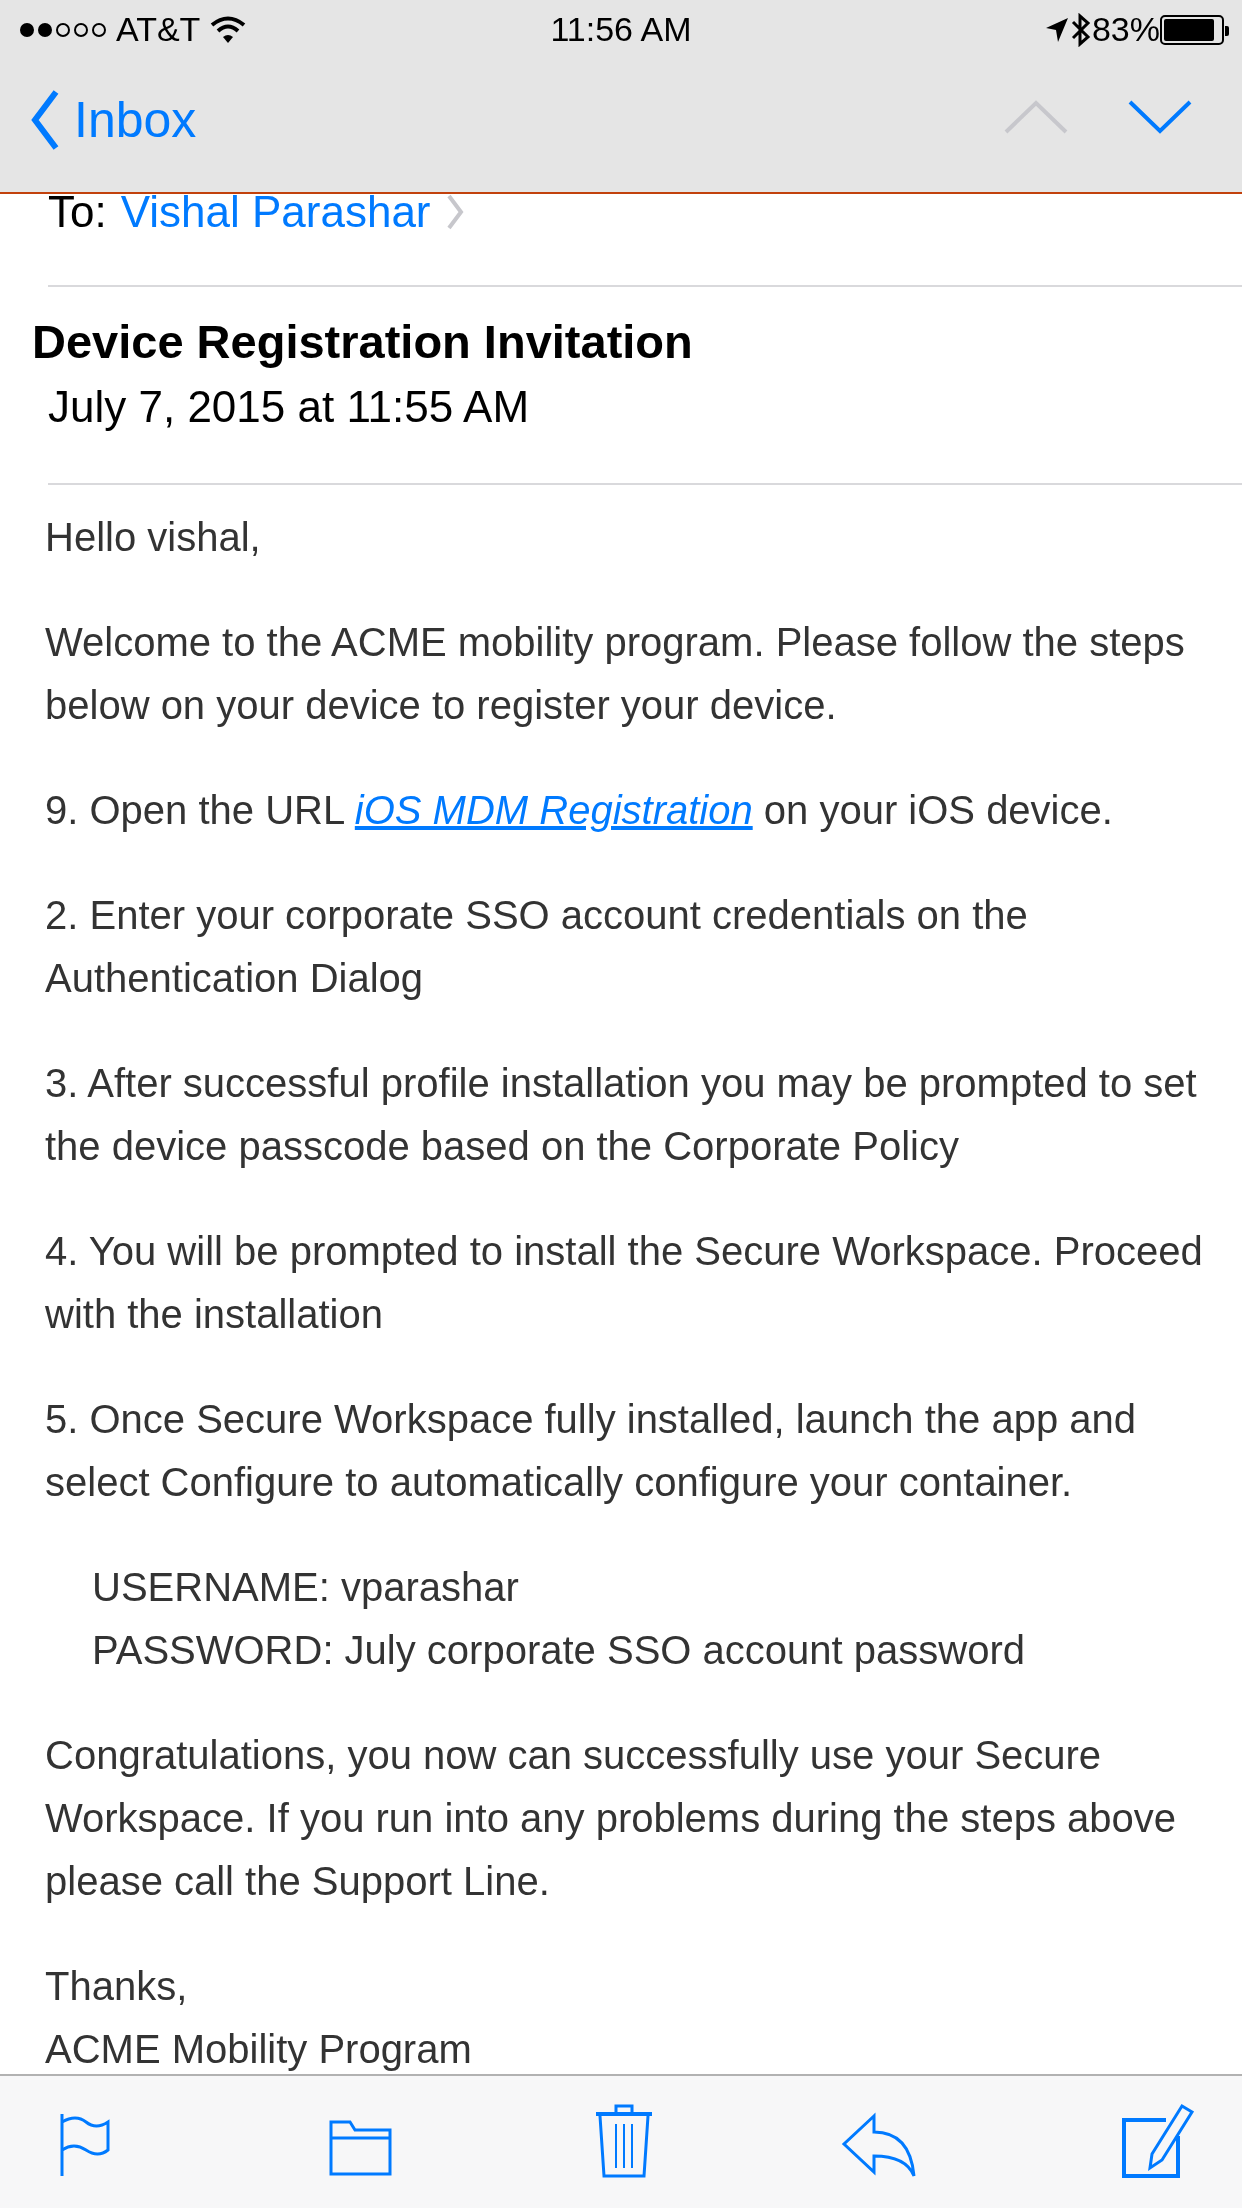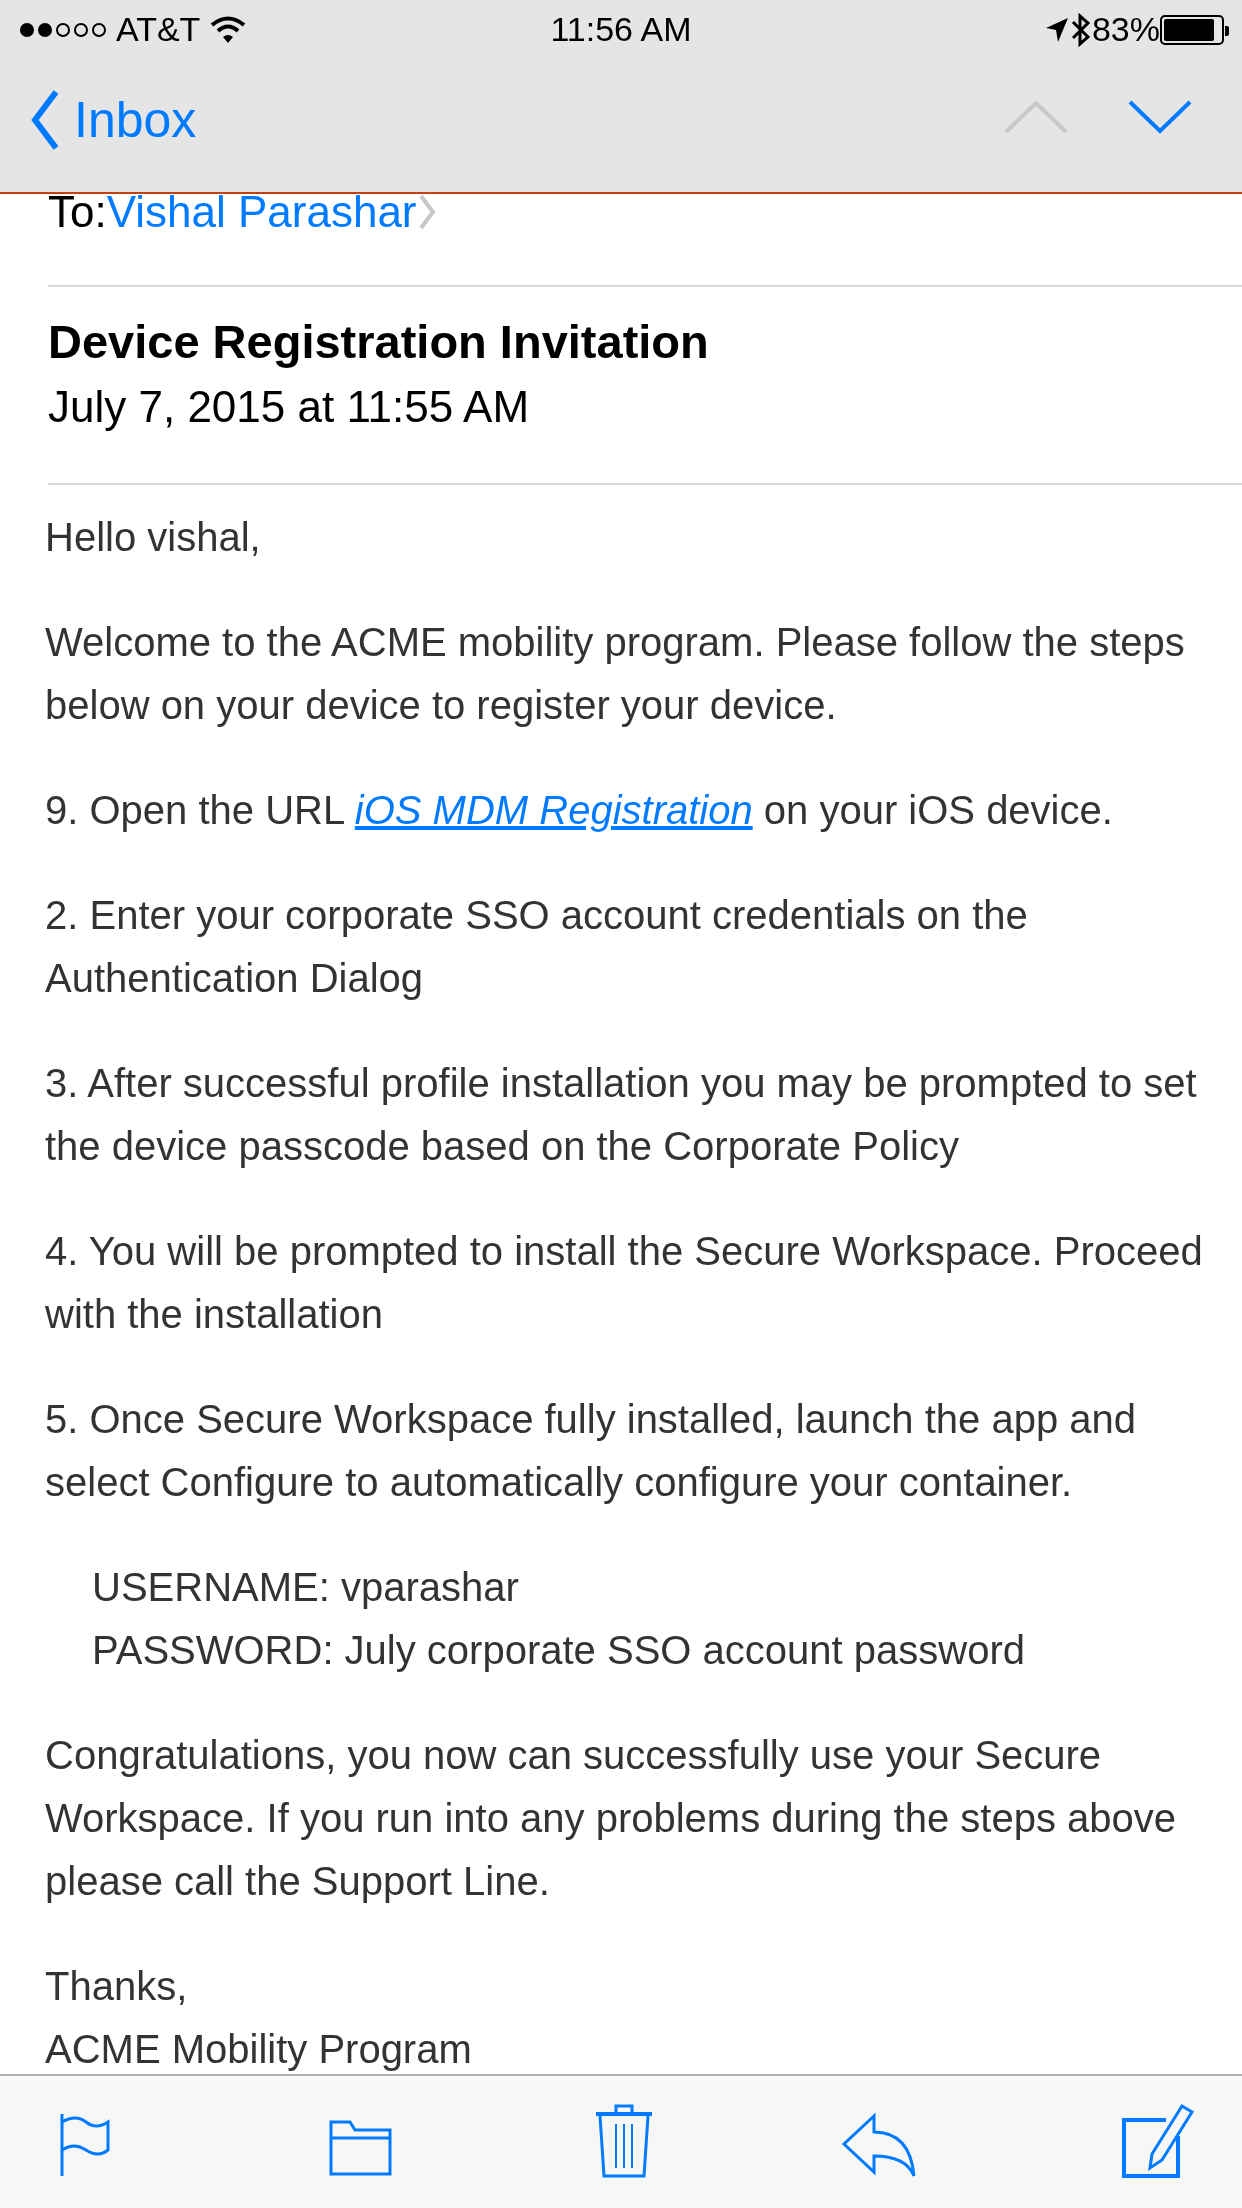--- a/index.html
+++ b/index.html
@@ -12,24 +12,24 @@
   .dot.on { background:#000; }
   .status .time { position:absolute; left:0; width:1242px; top:10px; text-align:center; font-weight:normal; font-size:34px; }
   .status .right { position:absolute; right:18px; top:10px; display:flex; align-items:center; }
   .battery { width:64px; height:30px; border:2px solid #000; border-radius:5px; box-sizing:border-box; position:relative; }
   .battery .fill { position:absolute; left:2px; top:2px; bottom:2px; width:83%; background:#000; border-radius:2px; }
   .battery .nub { position:absolute; right:-7px; top:9px; width:4px; height:10px; background:#000; border-radius:0 2px 2px 0; }
   .nav { position:absolute; left:0; top:60px; width:1242px; height:132px; }
   .back { position:absolute; left:30px; top:30px; display:flex; align-items:center; gap:14px; color:#007aff; font-size:50px; cursor:pointer; }
   .navarrows { position:absolute; right:50px; top:40px; display:flex; gap:60px; }
   .content { position:absolute; left:0; top:192px; width:1242px; }
-  .to { position:absolute; left:48px; top:0; font-size:44px; color:#000; line-height:40px; display:flex; }
+  .to { position:absolute; left:48px; top:0; font-size:44px; color:#000; line-height:40px; display:flex; gap:14px; }
   .to .name { color:#007aff; }
   .sep { position:absolute; left:48px; right:0; height:2px; background:#d9d9dc; }
-  .subject { position:absolute; left:48px; top:122px; font-size:47px; font-weight:bold; color:#000; }
+  .subject { position:absolute; left:32px; top:122px; font-size:47px; font-weight:bold; color:#000; }
   .date { position:absolute; left:48px; top:190px; font-size:44px; color:#000; }
   .body { position:absolute; left:45px; top:314px; width:1160px; font-size:40px; color:#333; line-height:63px; }
   .body p { margin:0 0 42px 0; }
   .body a { color:#007aff; text-decoration:underline;font-style:italic; }
   .cred { padding-left:47px; }
   .toolbar { position:absolute; left:0; top:2074px; width:1242px; height:134px; background:#f7f7f8; border-top:2px solid #b2b2b2; }
   .tb { position:absolute; top:36px; cursor:pointer; }
 </style>
 </head>
 <body>

